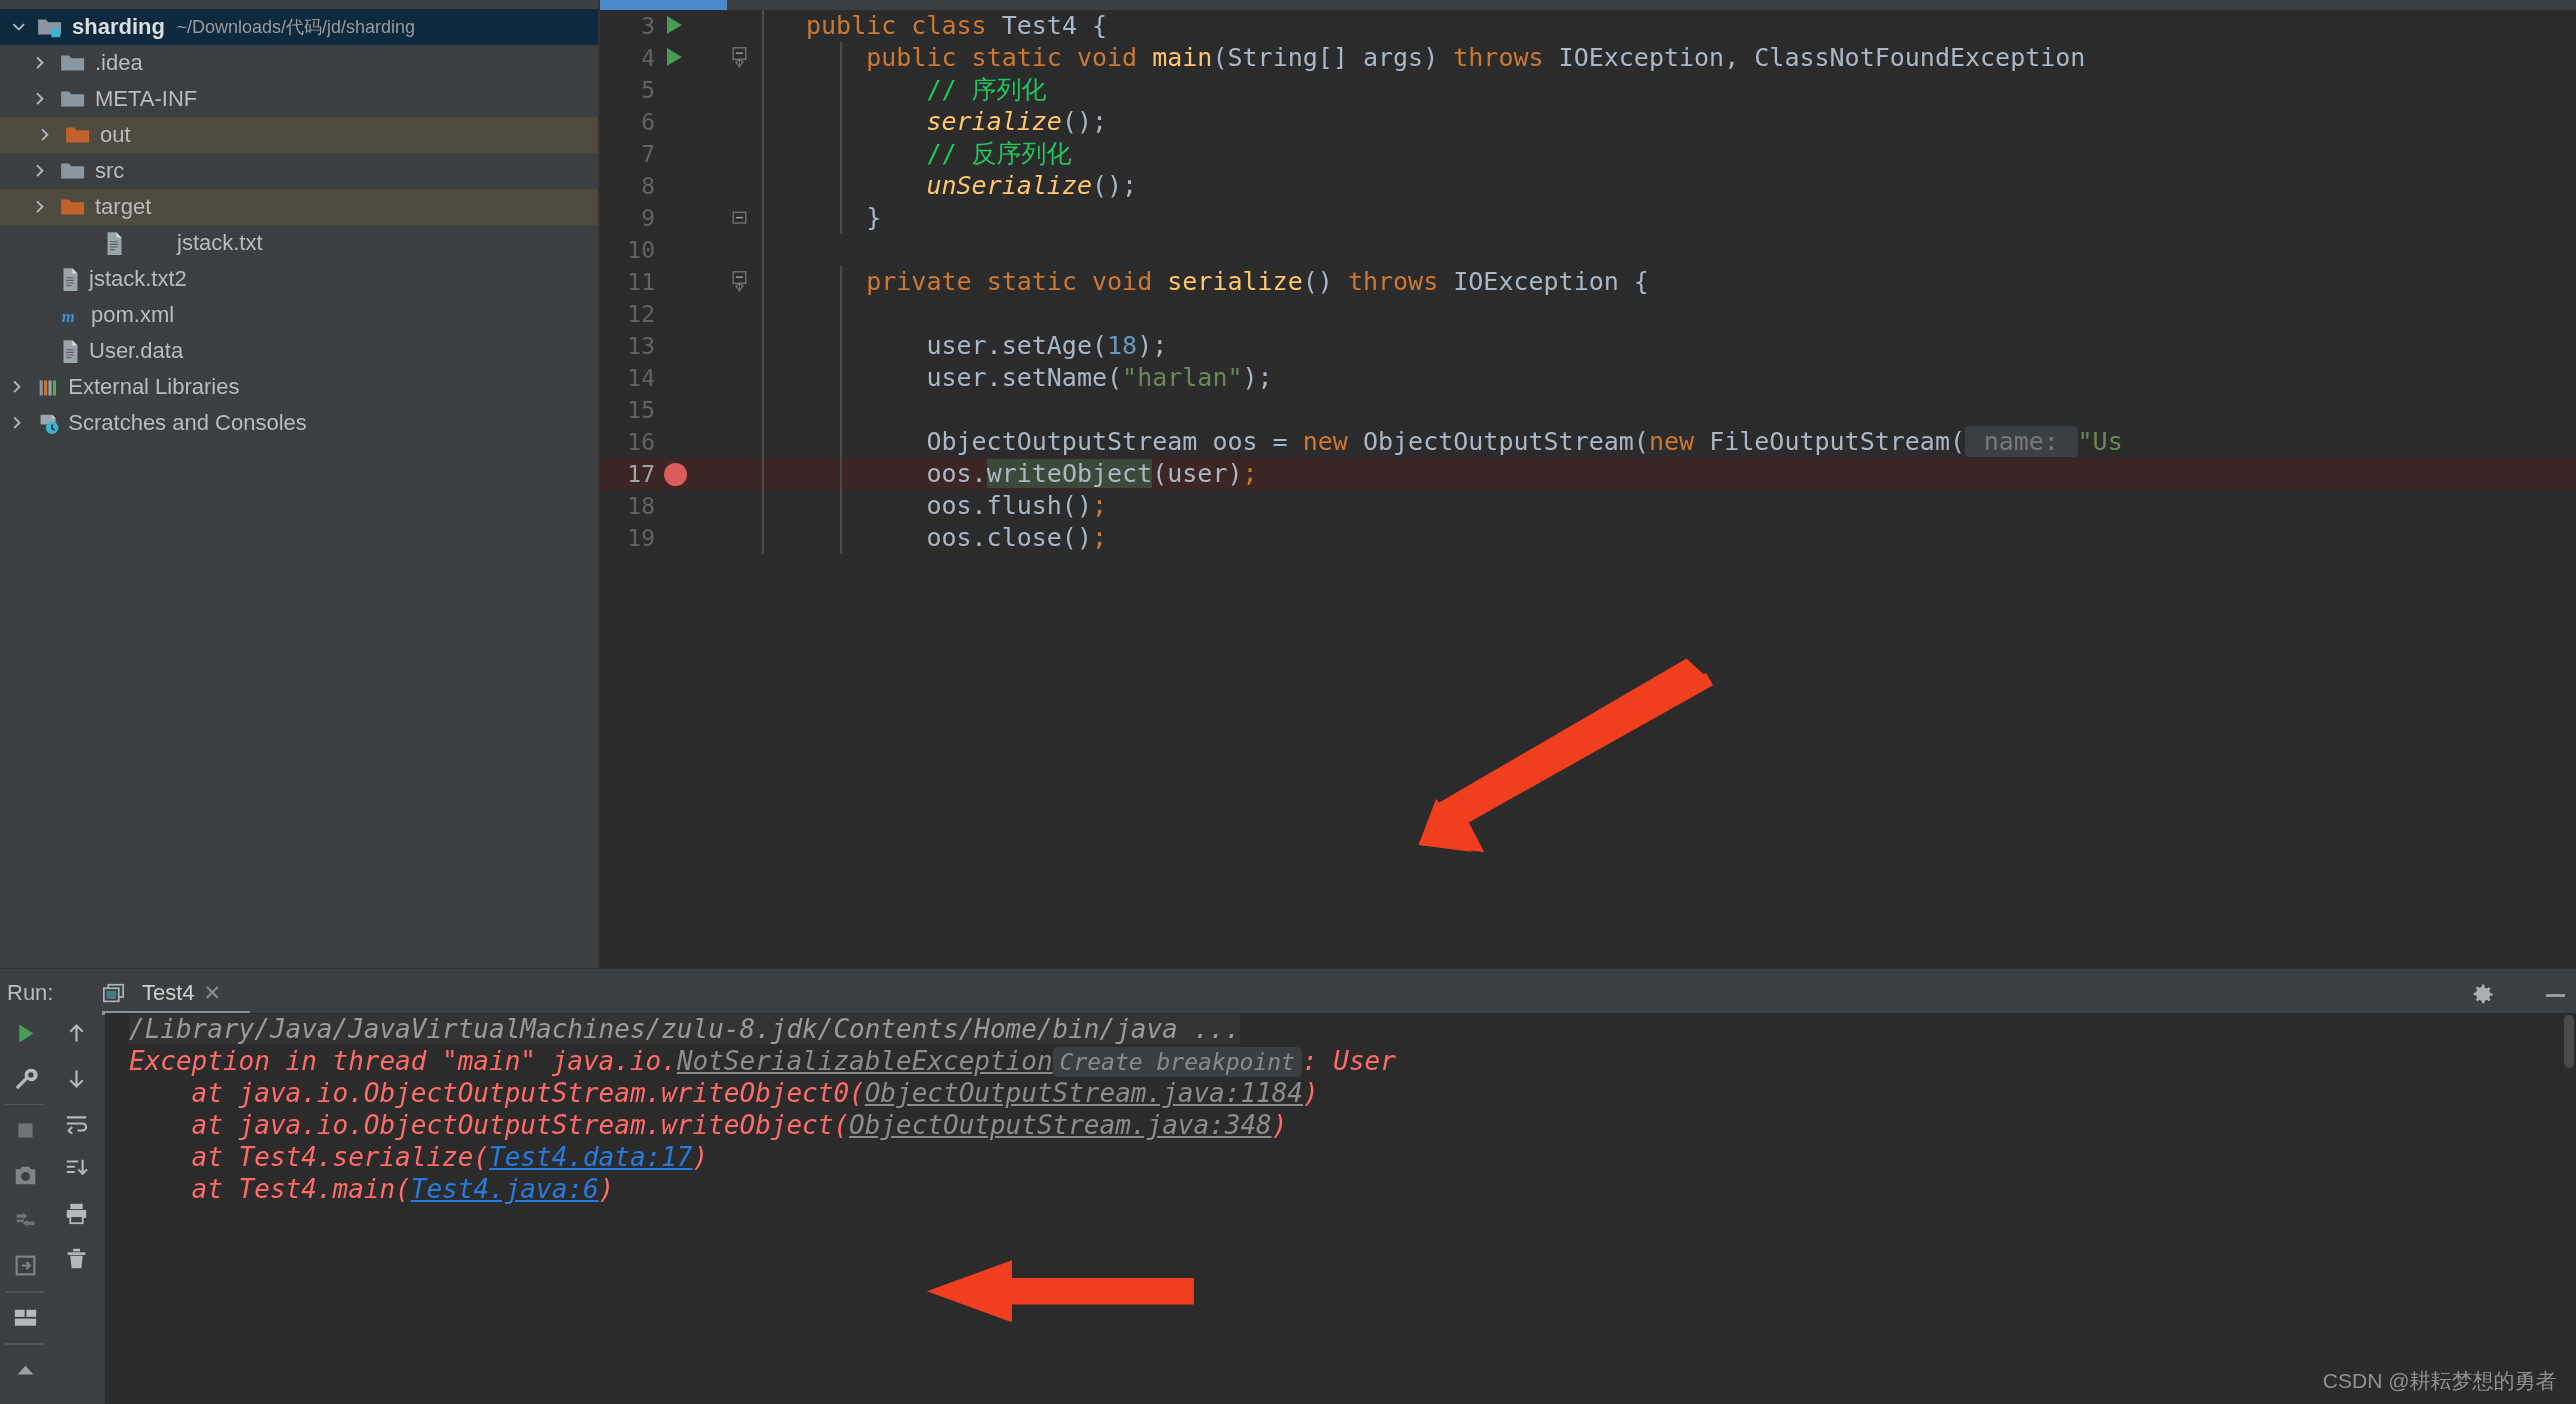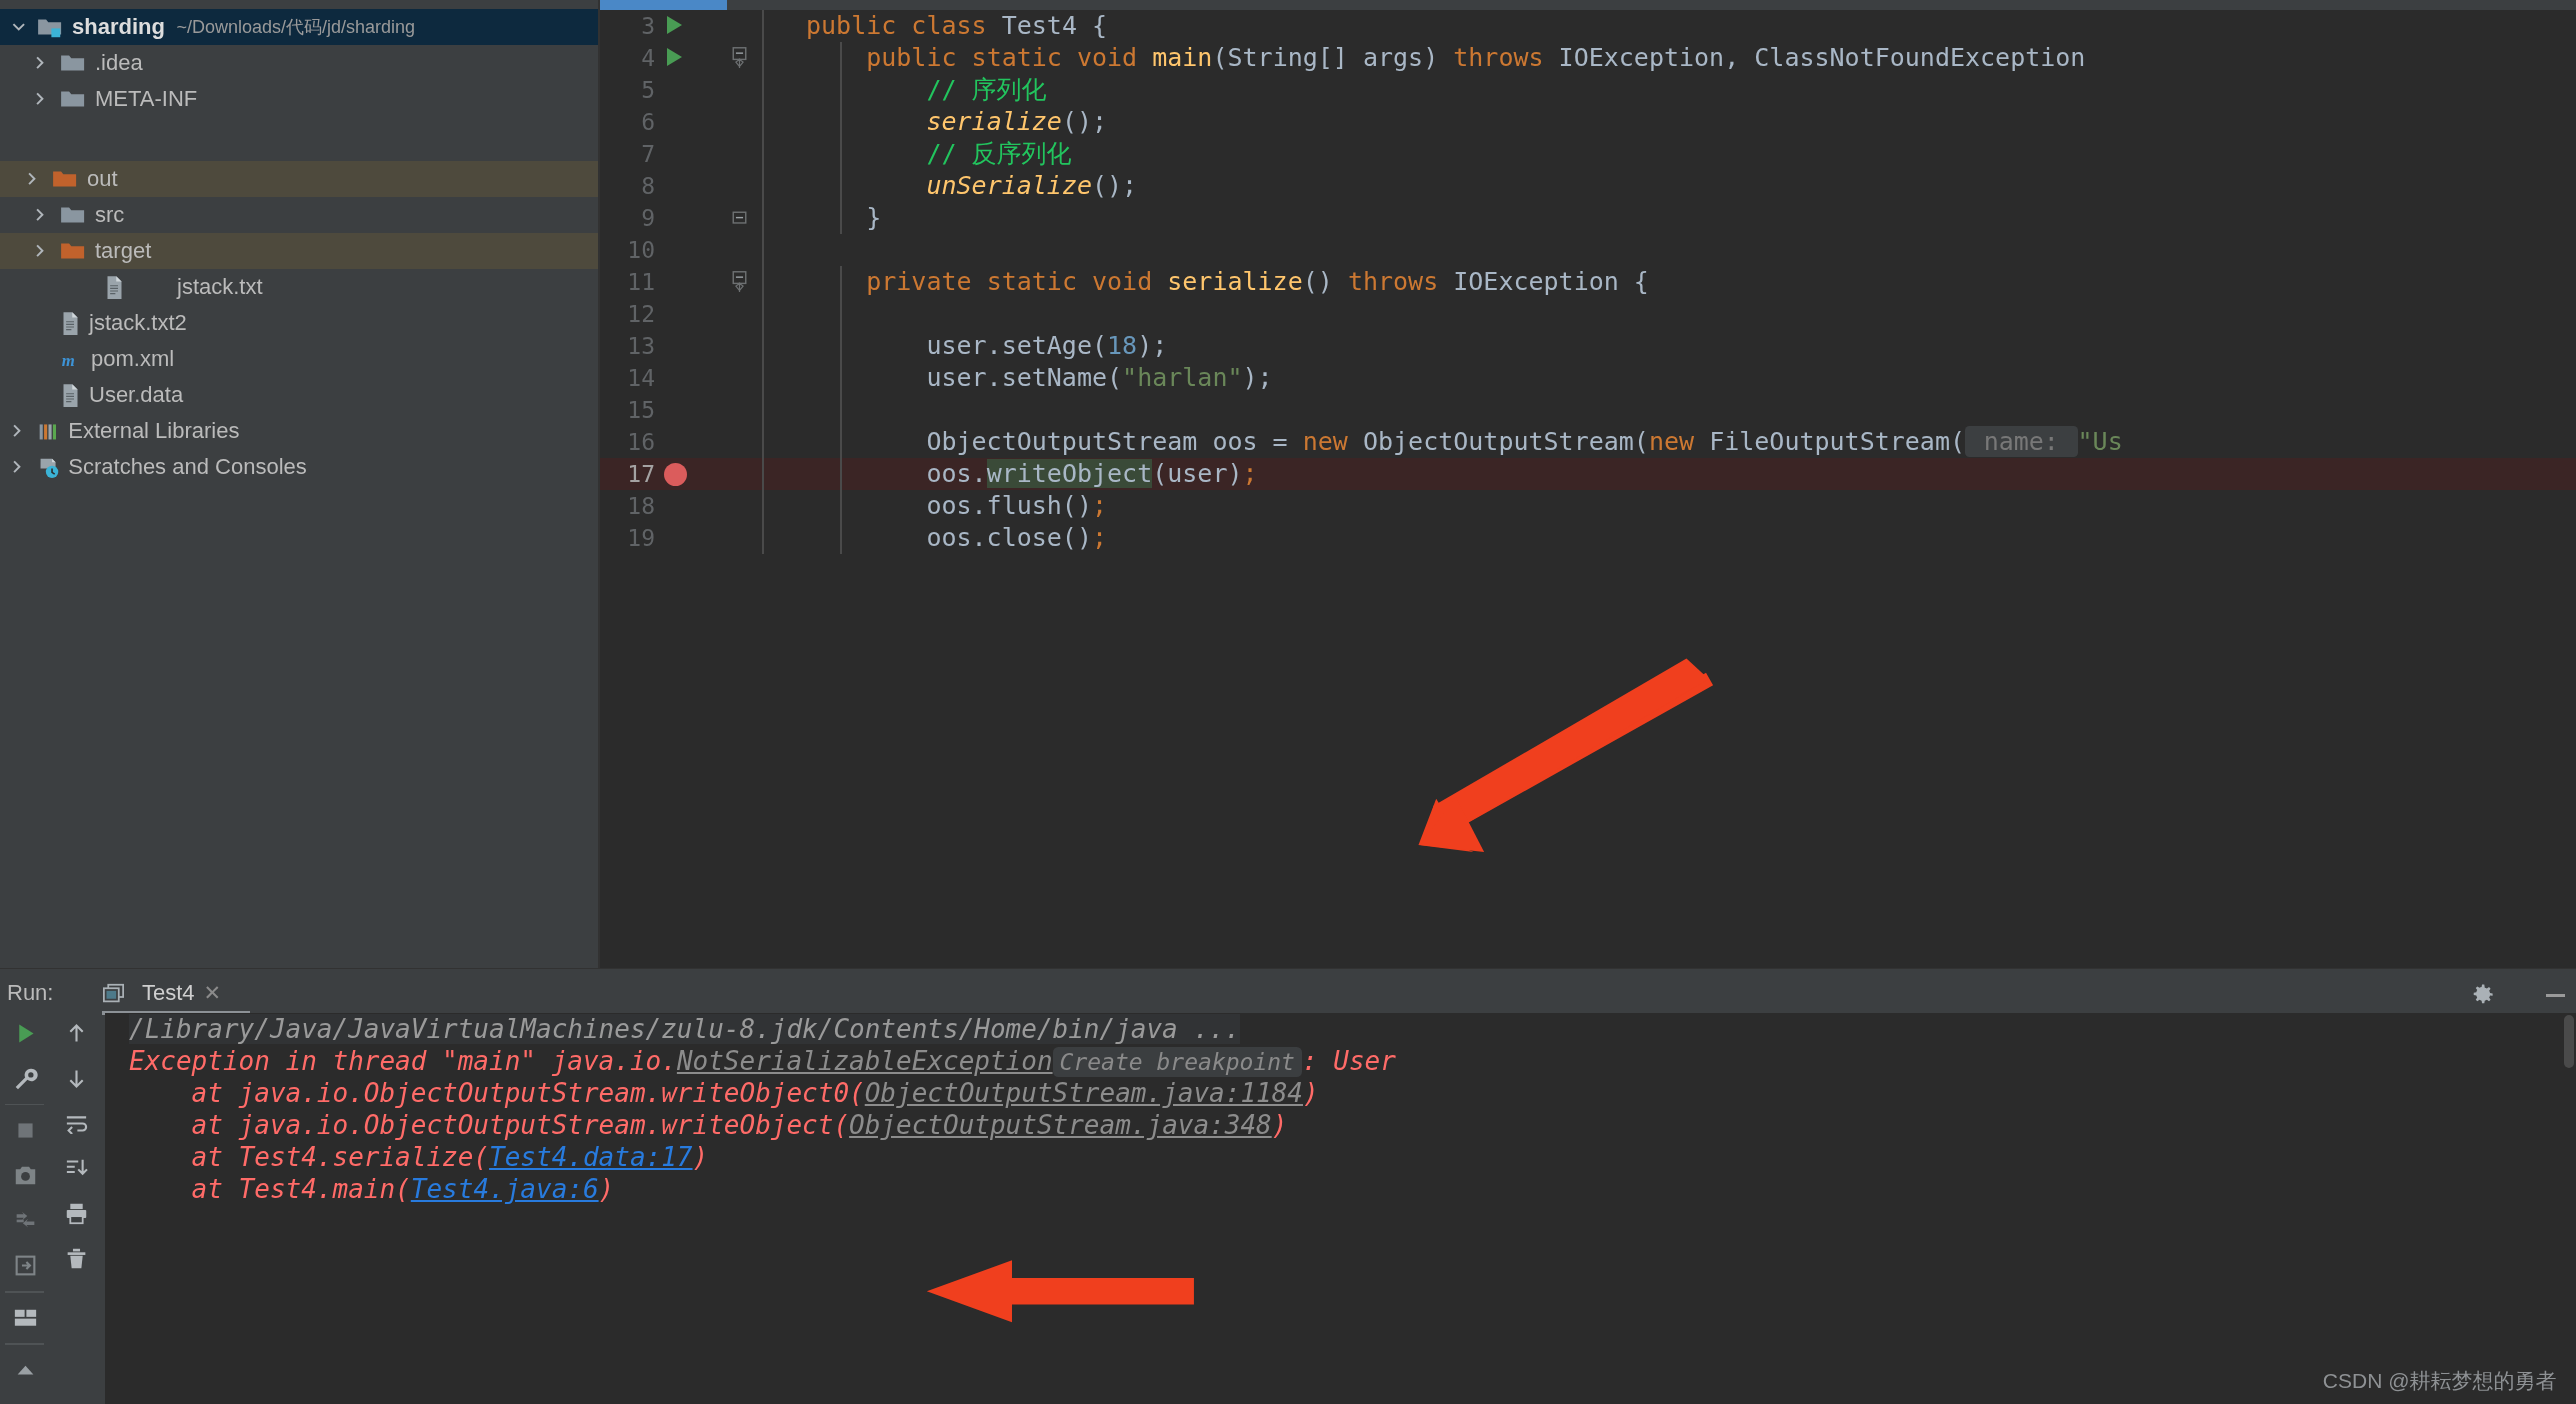--- a/index.html
+++ b/index.html
@@ -152,21 +152,21 @@
               <path d="M8 5 L14 11 L8 17" stroke="#b0b6bb" stroke-width="2.2" fill="none"></path>
             </svg>
           </span>
           <span class="ico" style="margin-left:9px;">
             <svg width="27" height="23" viewBox="0 0 30 26">
               <path d="M1 4 h9 l2.5 3 H27 v14 H1 Z" fill="#8a96a0"></path>
             </svg>
           </span>
           <span class="tree-label">META-INF</span>
         </div>
-        <div class="tree-row sel-olive" style="padding-left: 20px; margin-top: 44px;">
+        <div class="tree-row sel-olive" style="padding-left: 33px;">
           <span class="arrow">
             <svg width="19.5" height="19.5" viewBox="0 0 22 22">
               <path d="M8 5 L14 11 L8 17" stroke="#b0b6bb" stroke-width="2.2" fill="none"></path>
             </svg>
           </span>
           <span class="ico" style="margin-left:9px;">
             <svg width="27" height="23" viewBox="0 0 30 26">
               <path d="M1 4 h9 l2.5 3 H27 v14 H1 Z" fill="#c1622c"></path>
             </svg>
           </span>

